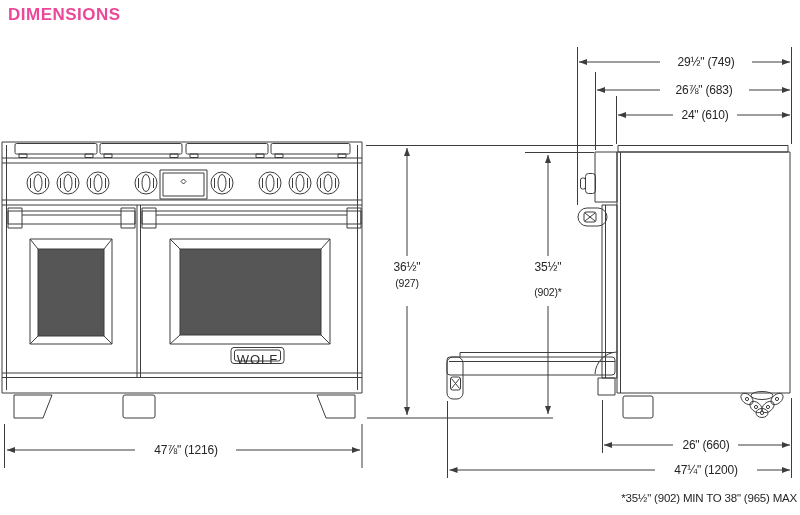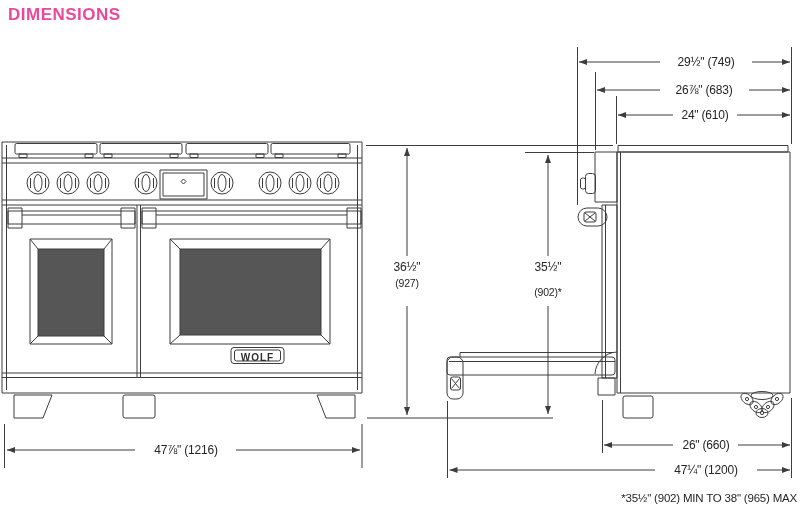--- a/index.html
+++ b/index.html
@@ -6,21 +6,21 @@
   #canvas{position:relative;width:800px;height:515px;background:#fff;overflow:hidden;
           font-family:"Liberation Sans","DejaVu Sans",sans-serif;}
   #art{position:absolute;left:0;top:0;}
   .title{position:absolute;left:8px;top:5px;font-size:17px;font-weight:bold;
          letter-spacing:.5px;color:#ec4899;}
   .dim-label{position:absolute;transform:translateX(-50%);font-size:12px;color:#252525;
              white-space:nowrap;letter-spacing:-0.2px;}
   .dim-sub{font-size:10.5px;text-align:right;}
   .footnote{position:absolute;right:3px;top:492px;font-size:11.5px;color:#252525;
             white-space:nowrap;letter-spacing:-0.2px;}
-  .badge-text{position:absolute;transform:translate(-50%,0);font-size:10px;font-weight:bold;
+  .badge-text{position:absolute;transform:translate(-50%,0);font-size:13px;font-weight:normal;
               letter-spacing:1px;color:#2e2e2e;}
   svg *{vector-effect:non-scaling-stroke;}
 </style>
 </head>
 <body>
 
 <div id="canvas">
 
   <svg id="art" width="800" height="515" viewBox="0 0 800 515" fill="none" stroke="#3d3d3d" stroke-width="1">
     <defs>

